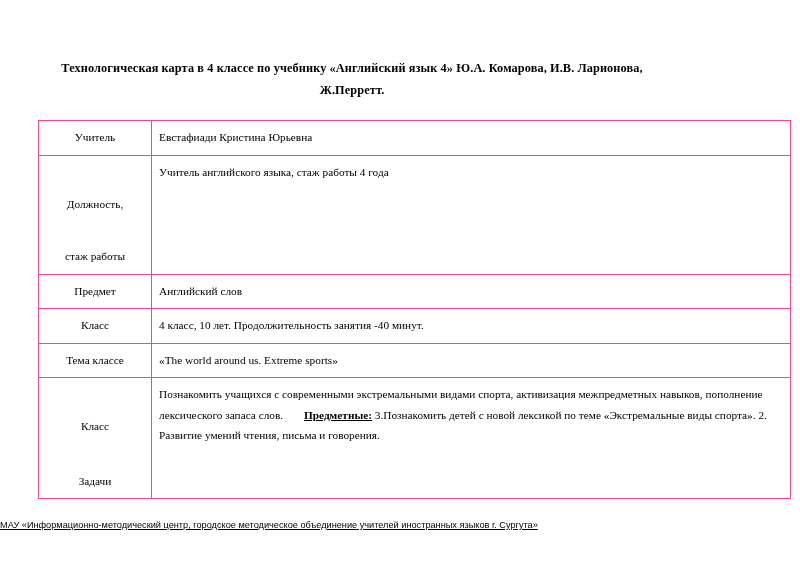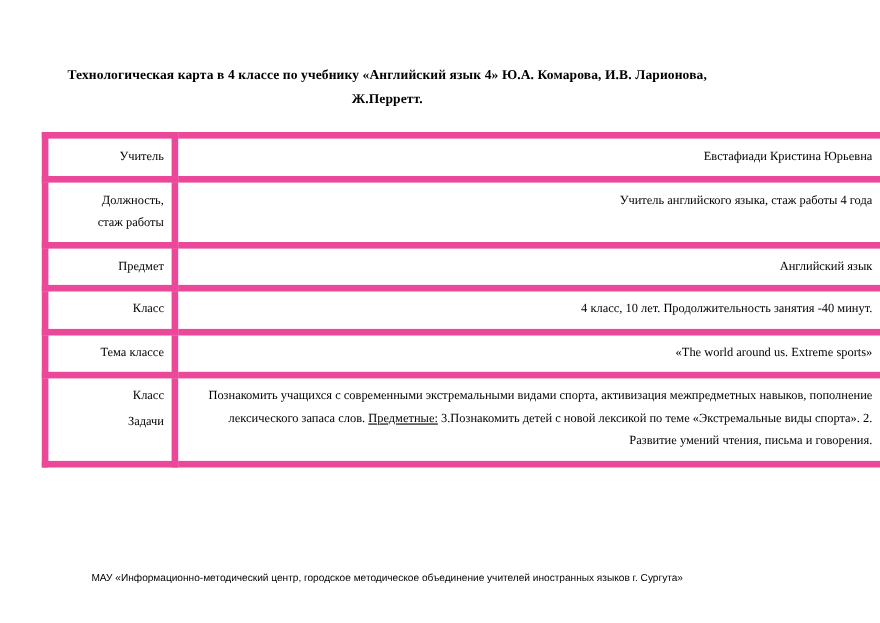--- a/index.html
+++ b/index.html
@@ -35,54 +35,56 @@
     display: block;
   }
   table.tk {
     width: 724px;
     margin-top: 19px;
     border-collapse: collapse;
     table-layout: fixed;
     font-size: 11.3px;
   }
   table.tk td {
-    border: 6px solid #ec4899;
+    border: 1px solid #ec4899;
     vertical-align: top;
     padding: 6px 7px 7px 7px;
     line-height: 1.82;
-    text-align: right;
   }
   td.label {
     width: 98px;
     text-align: center;
   }
   td.value {
     width: 624px;
     text-align: left;
   }
   .two-line .l1, .two-line .l2 {
     display: block;
+    margin-top: 32px;
   }
   .spacer-line {
     display: block;
     height: 1px;
   }
   .uline {
     text-decoration: underline;
-    font-weight: normal;
+    font-weight: bold;
+    margin-left: 18px;
   }
   .footer {
     position: absolute;
     left: 0;
     right: 0;
     bottom: 36px;
-    text-align: center;
+    text-align: left;
     font-family: "Liberation Sans", sans-serif;
     font-size: 9.2px;
     color: #000000;
+    text-decoration: underline;
   }
 </style>
 </head>
 <body>
 
 <div class="page">
 
   <h1 class="doc-title">
     <span>Технологическая карта в 4 классе по учебнику «Английский язык 4» Ю.А. Комарова, И.В. Ларионова,</span>
     <span class="title-line2">Ж.Перретт.</span>
@@ -96,21 +98,21 @@
       </tr>
       <tr>
         <td class="label two-line">
           <span class="l1">Должность,</span>
           <span class="l2">стаж работы</span>
         </td>
         <td class="value">Учитель английского языка, стаж работы 4 года</td>
       </tr>
       <tr>
         <td class="label">Предмет</td>
-        <td class="value">Английский язык</td>
+        <td class="value">Английский слов</td>
       </tr>
       <tr>
         <td class="label">Класс</td>
         <td class="value">4 класс, 10 лет.  Продолжительность занятия -40 минут.</td>
       </tr>
       <tr>
         <td class="label">Тема классе</td>
         <td class="value">«The world around us. Extreme sports»</td>
       </tr>
       <tr>

